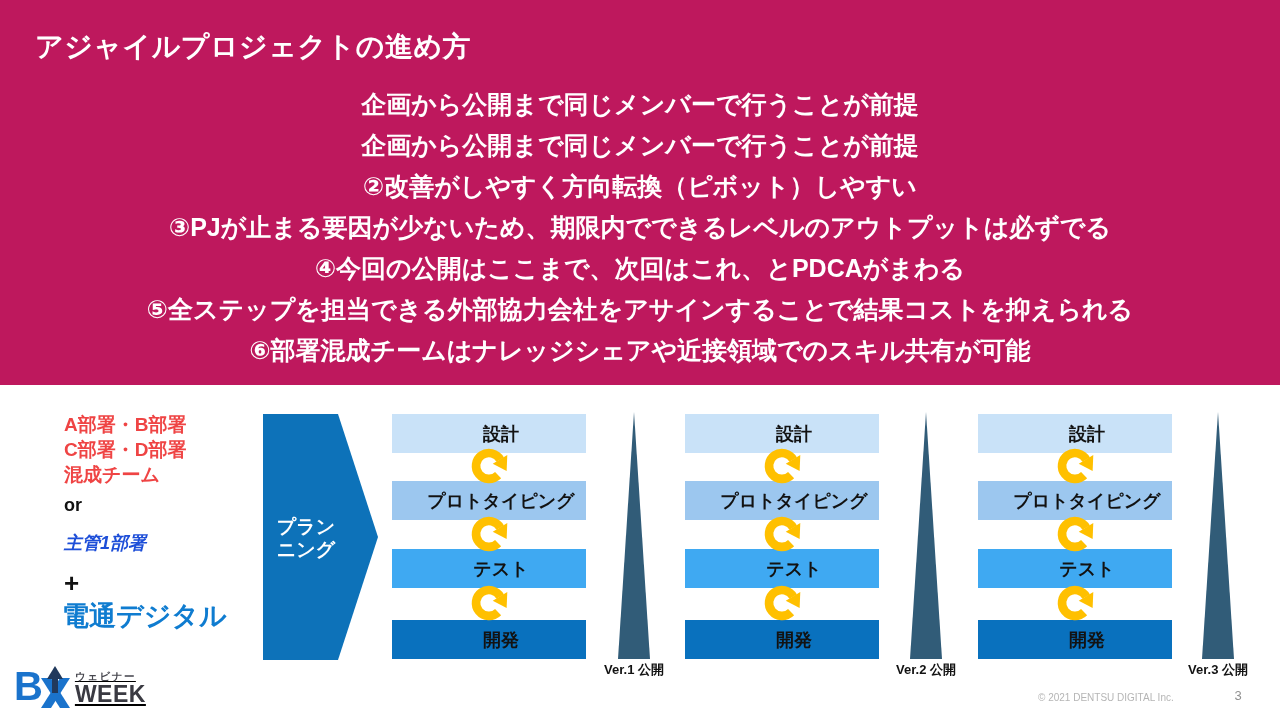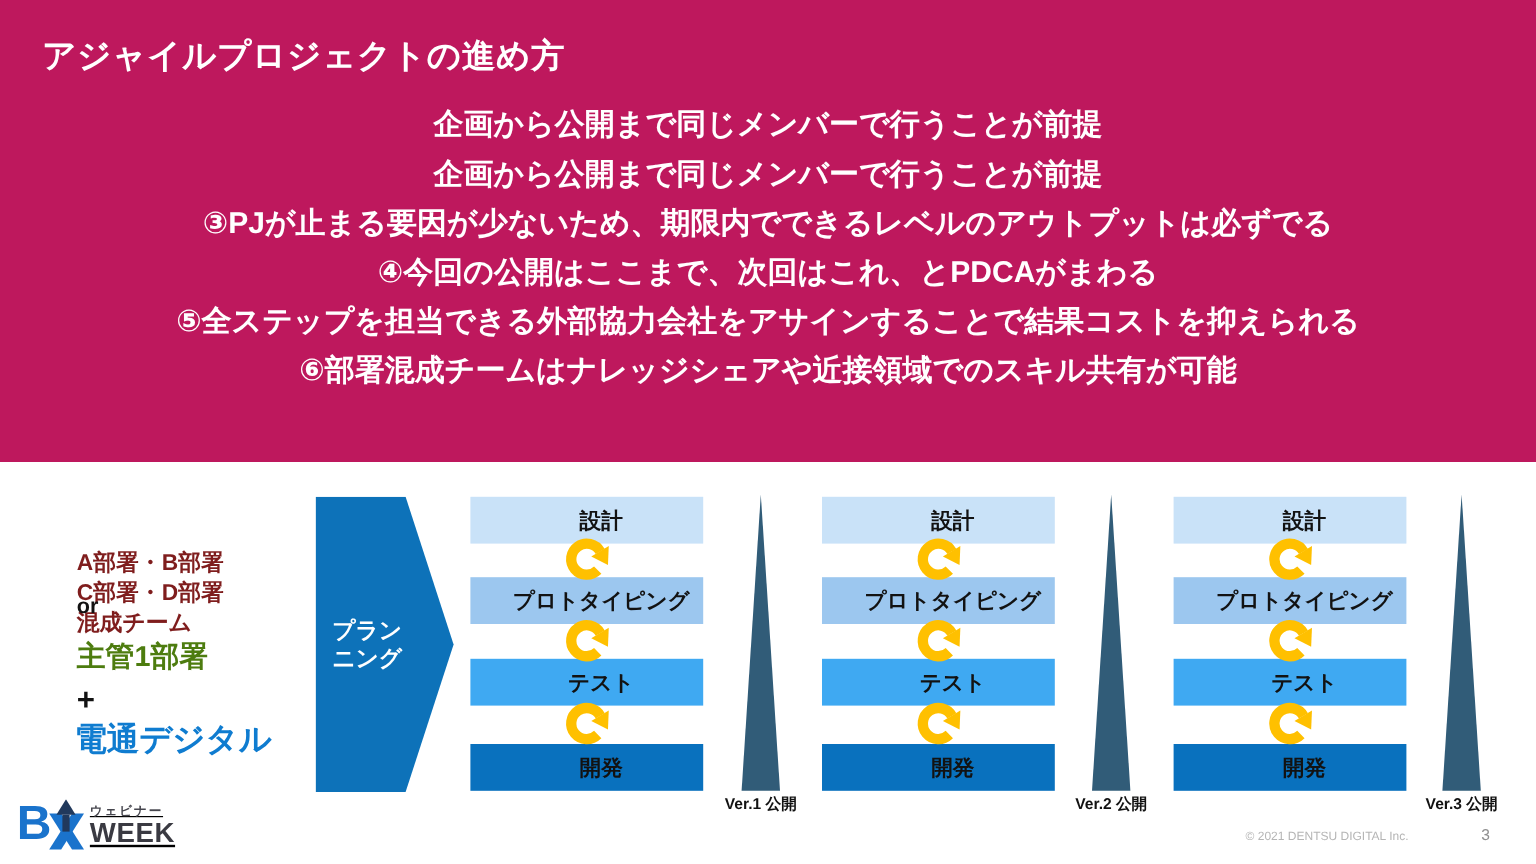--- a/index.html
+++ b/index.html
@@ -13,23 +13,23 @@
   .slide-title{
     position:absolute;left:35px;top:28px;font-size:28px;font-weight:bold;color:#ffffff;
     letter-spacing:0.5px;white-space:nowrap;
   }
   .bullets{position:absolute;left:0;top:84px;width:1280px;text-align:center;}
   .bullet-line{
     height:41px;line-height:41px;font-size:25px;font-weight:bold;color:#ffffff;
     white-space:nowrap;
   }
   
-  .team-members{position:absolute;left:64px;top:412px;font-size:19px;font-weight:bold;color:#7f1d1d;line-height:25px;margin-top:45px;}
+  .team-members{position:absolute;left:64px;top:412px;font-size:19px;font-weight:bold;color:#ef4444;line-height:25px;}
   .team-or{position:absolute;left:64px;top:495px;font-size:18px;font-weight:bold;color:#121212;}
-  .team-single{position:absolute;left:64px;top:531px;font-size:24px;font-weight:bold;color:#4d7c0f;}
+  .team-single{position:absolute;left:64px;top:531px;font-size:18px;font-weight:bold;color:#1d4ed8;font-style:italic;}
   .team-plus{position:absolute;left:64px;top:568px;font-size:26px;font-weight:bold;color:#121212;}
   .team-partner{position:absolute;left:62px;top:598px;font-size:27px;font-weight:bold;white-space:nowrap;}
   
   .chevron{position:absolute;left:263px;top:414px;width:120px;height:246px;}
   .chevron-label{
     position:absolute;left:266px;top:515px;width:80px;text-align:center;
     font-size:19px;font-weight:bold;color:#ffffff;line-height:23px;
   }
   
   .stage-bar{
@@ -55,20 +55,21 @@
 </head>
 <body>
 
 <div class="slide">
 
   <div class="header" id="header" style="background: #be185d;">
     <div class="slide-title">アジャイルプロジェクトの進め方</div>
     <div class="bullets" id="bullets">
         <div class="bullet-line">企画から公開まで同じメンバーで行うことが前提</div>
         <div class="bullet-line">企画から公開まで同じメンバーで行うことが前提</div>
+        <div class="bullet-line">②改善がしやすく方向転換（ピボット）しやすい</div>
         <div class="bullet-line">③PJが止まる要因が少ないため、期限内でできるレベルのアウトプットは必ずでる</div>
         <div class="bullet-line">④今回の公開はここまで、次回はこれ、とPDCAがまわる</div>
         <div class="bullet-line">⑤全ステップを担当できる外部協力会社をアサインすることで結果コストを抑えられる</div>
         <div class="bullet-line">⑥部署混成チームはナレッジシェアや近接領域でのスキル共有が可能</div>
       </div>
   </div>
 
   <div class="team-members" id="team-members">
       <div>A部署・B部署</div>
       <div>C部署・D部署</div>

